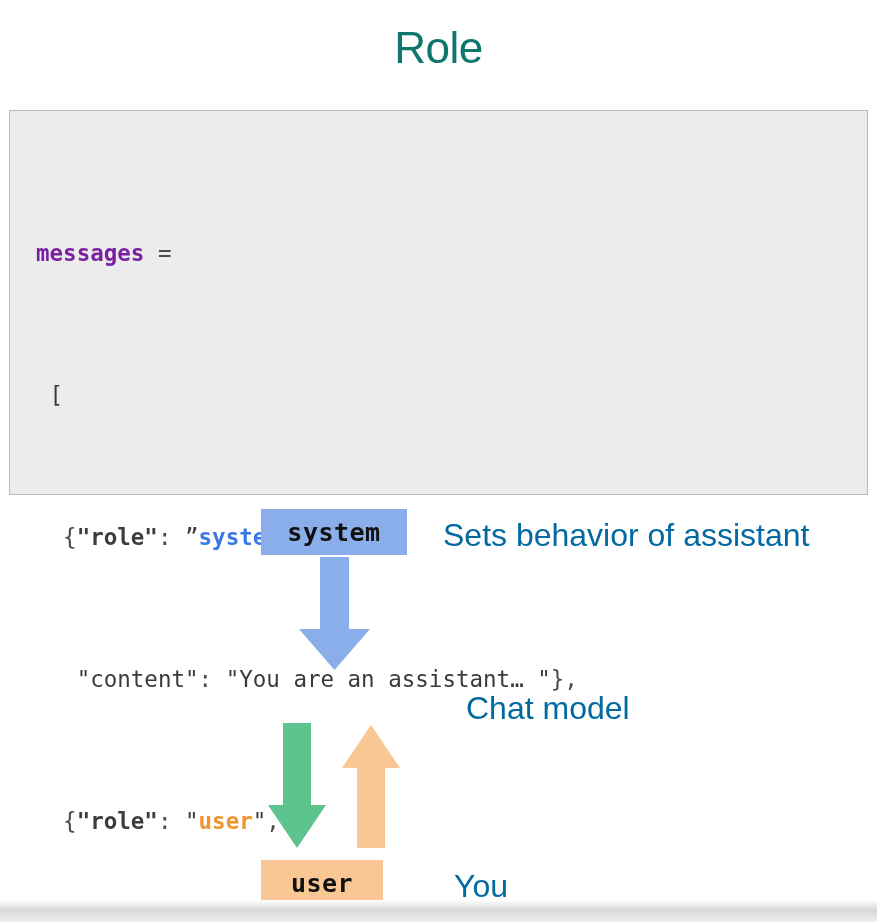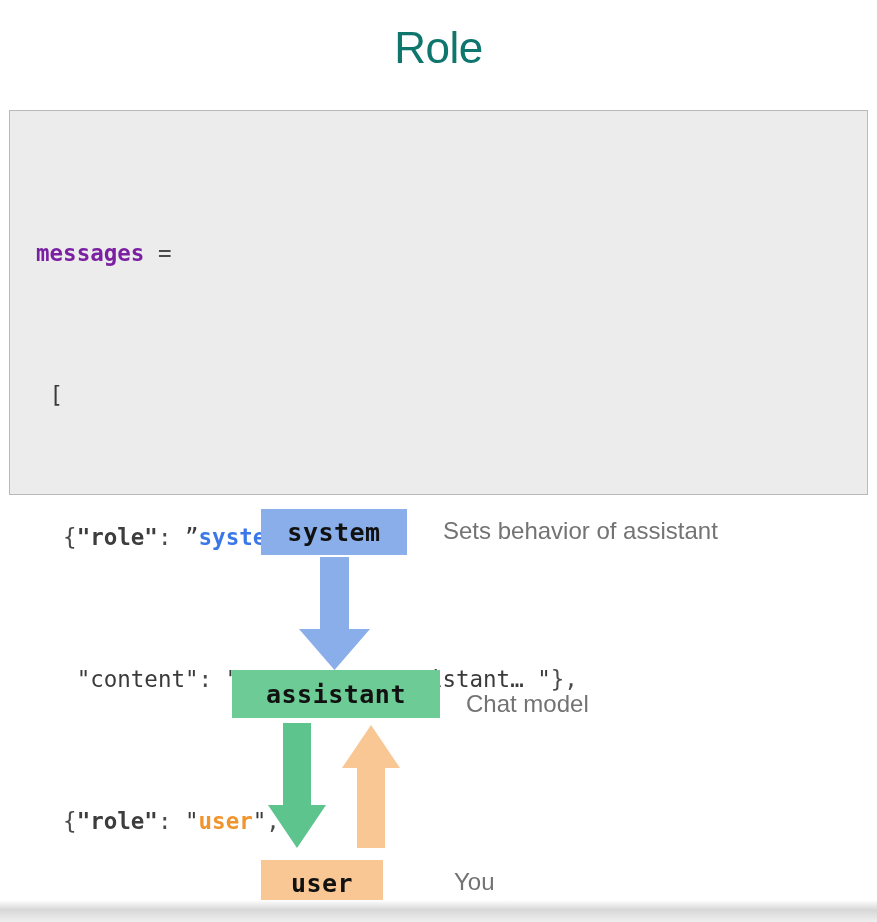--- a/index.html
+++ b/index.html
@@ -98,22 +98,22 @@
   #box-user {
     left: 261px;
     top: 390px;
     width: 122px;
     height: 46px;
     background: #f8c793;
   }
   .role-desc {
     position: absolute;
     font-family: "Liberation Sans", sans-serif;
-    font-size: 24px;
-    color: #737373;
+    font-size: 32px;
+    color: #0369a1;
     white-space: nowrap;
   }
   #desc-system    { left: 443px; top: 47px; }
   #desc-assistant { left: 466px; top: 220px; }
   #desc-user      { left: 454px; top: 398px; }
 
   .arrow { position: absolute; }
 
   
   #arrow-system-down { left: 297px; top: 87px; }
@@ -165,21 +165,20 @@
 
 <div id="diagram">
 
   <div id="box-system" class="role-box">system</div>
   <div id="desc-system" class="role-desc">Sets behavior of assistant</div>
 
   <svg class="arrow" id="arrow-system-down" width="75" height="115" viewBox="0 0 75 115">
     <polygon points="23,0 52,0 52,72 73,72 37.5,113 2,72 23,72" fill="#8aaeea"></polygon>
   </svg>
 
-  <div id="box-assistant" class="role-box">assistant</div>
   <div id="desc-assistant" class="role-desc">Chat model</div>
 
   <svg class="arrow" id="arrow-assistant-down" width="62" height="127" viewBox="0 0 62 127">
     <polygon points="17,0 45,0 45,82 60,82 31,125 2,82 17,82" fill="#5cc48c"></polygon>
   </svg>
 
   <svg class="arrow" id="arrow-user-up" width="62" height="127" viewBox="0 0 62 127">
     <polygon points="31,2 60,45 45,45 45,125 17,125 17,45 2,45" fill="#f8c793"></polygon>
   </svg>
 

